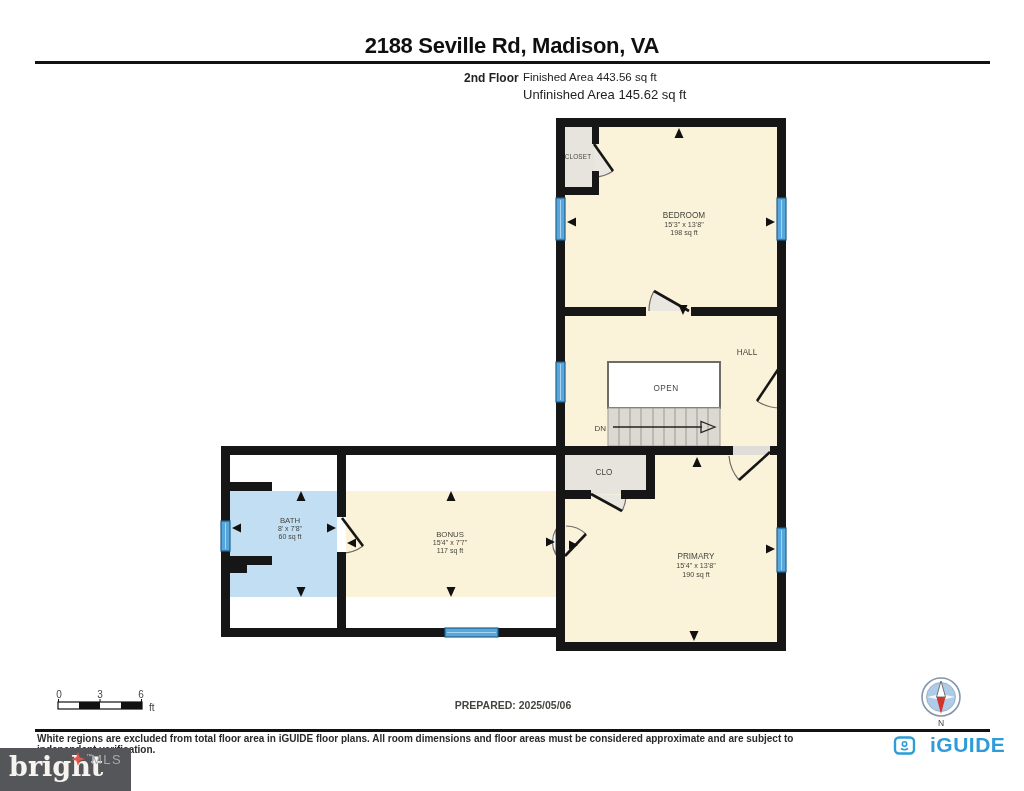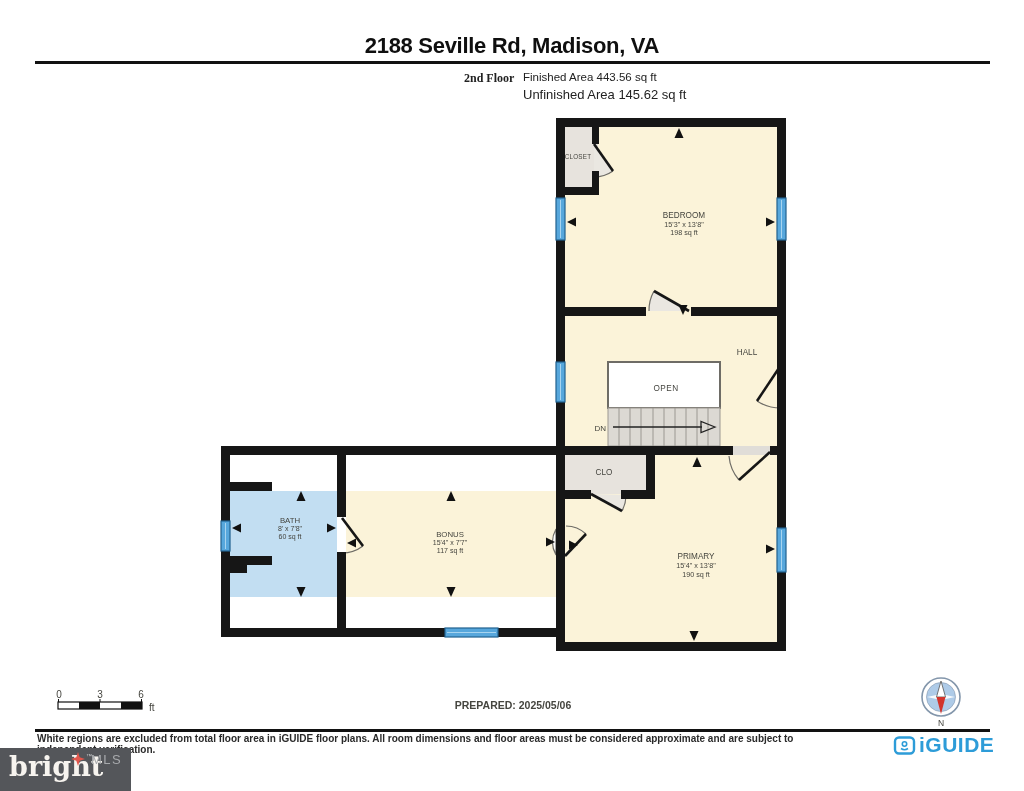--- a/index.html
+++ b/index.html
@@ -4,25 +4,25 @@
 <style>
   html,body{margin:0;padding:0;background:#fff;}
   .page{position:relative;width:1016px;height:791px;background:#ffffff;overflow:hidden;
         font-family:"Liberation Sans",sans-serif;color:#111;}
   .abs{position:absolute;}
   .title{left:0;top:33px;width:1024px;text-align:center;font-size:22px;font-weight:bold;
          letter-spacing:-0.3px;color:#0f0f0f;}
   .rule{left:35px;width:955px;height:3px;background:#121212;}
   .rule-top{top:61px;}
   .rule-bottom{top:729px;}
-  .floor-label{left:464px;top:71px;font-size:12px;font-weight:bold;color:#222;font-family:Liberation Serif, serif;}
+  .floor-label{left:464px;top:71px;font-size:12px;font-weight:bold;color:#222;}
   .area-line1{left:523px;top:71px;font-size:11.5px;color:#222;}
   .area-line2{left:523px;top:87px;font-size:13px;color:#222;}
   .disclaimer{left:37px;top:733px;width:770px;font-size:10px;font-weight:bold;color:#2a2a2a;}
-  .iguide{left:893px;top:733px;height:24px;display:flex;align-items:center;gap:3px;}
+  .iguide{left:893px;top:733px;height:24px;display:flex;align-items:center;gap:14px;}
   .iguide-text{color:#2D9CD8;font-size:21px;font-weight:bold;letter-spacing:0.5px;line-height:22px;}
   .bright-block{left:0;top:748px;width:131px;height:43px;background:#54565A;}
   .bright-text{position:absolute;left:9px;top:3px;font-family:"DejaVu Serif","Liberation Serif",serif;
                font-weight:bold;font-size:27px;color:#F7F4EF;}
   .bright-tm{position:absolute;left:86px;top:5px;font-size:6px;color:#C9CACC;}
   .bright-mls{position:absolute;left:91px;top:4px;font-size:13px;color:#A7A9AC;letter-spacing:1.5px;}
   svg text{font-family:"Liberation Sans",sans-serif;fill:#45453F;}
   svg .rm{text-anchor:middle;}
 </style>
 </head>

